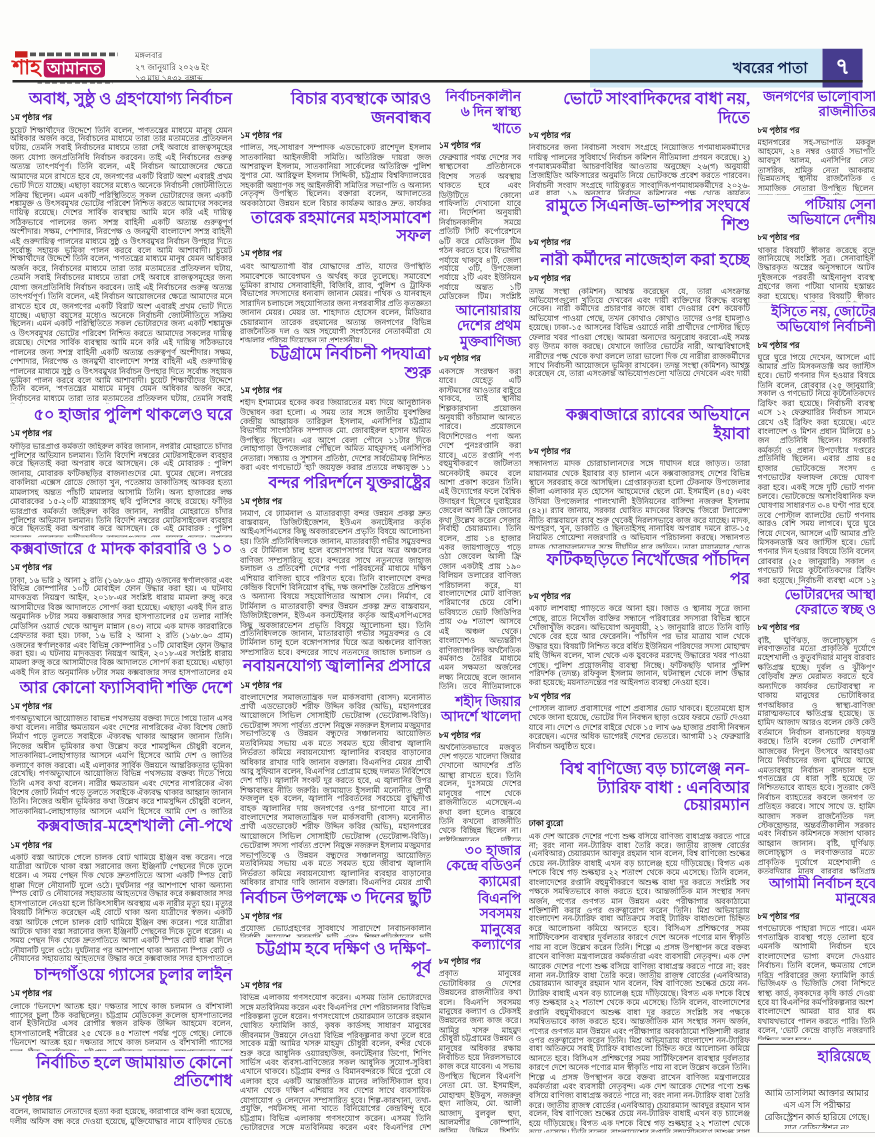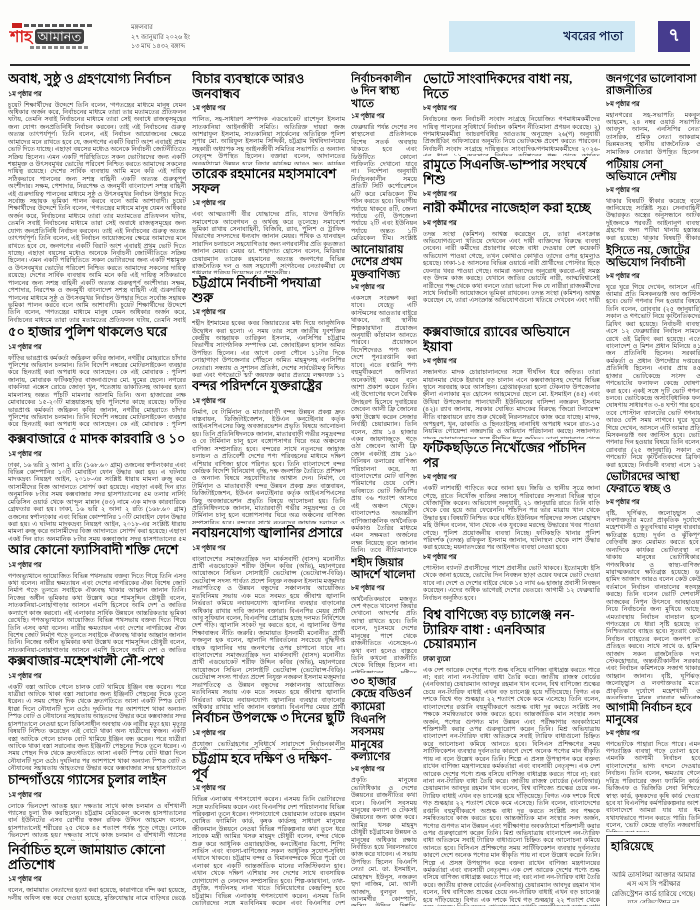--- a/index.html
+++ b/index.html
@@ -1,44 +1,44 @@
 <!DOCTYPE html>
 <html><head>
 <meta charset="utf-8">
 <style>
   * { box-sizing: border-box; margin: 0; padding: 0; }
   html,body { background:#ffffff; }
   body { font-family: "Liberation Serif", "DejaVu Sans", sans-serif; }
   .page { position:relative; width:700px; height:910px; background:#fdfdfb; overflow:hidden; }
 
   
-  .header { position:absolute; top:21px; left:10px; right:10px; height:31px; display:flex; align-items:stretch;gap:23px; }
+  .header { position:absolute; top:39px; left:10px; right:10px; height:31px; display:flex; align-items:stretch; }
   .logo { width:92px; display:flex; flex-direction:column; justify-content:center; }
   .logo-micro { height:3px; width:70px; margin:1px 0 2px 14px;
                 background:repeating-linear-gradient(90deg,#555 0 5px,transparent 5px 7px); position:relative; }
   .logo-micro::before { content:""; position:absolute; left:-12px; top:-1px; width:10px; height:5px; background:#c9201e; }
   .logo-micro.m2 { margin-left:20px; width:60px; background:repeating-linear-gradient(90deg,#888 0 4px,transparent 4px 6px); }
   .logo-micro.m2::before { display:none; }
   .logo-main { display:flex; align-items:center; gap:2px; line-height:1; }
   .logo-red { color:#d92120; font-weight:bold; font-size:16px; }
-  .logo-green { background:#404040; color:#fff; font-weight:normal; font-size:13px; padding:1px 3px; border-radius:3px; }
+  .logo-green { background:#be185d; color:#fff; font-weight:bold; font-size:13px; padding:1px 3px; border-radius:3px; }
   .dateline { font-size:6.5px; color:#333; line-height:1.45; align-self:center; margin-left:6px; white-space:nowrap; }
   .section-band { margin-left:auto; background:#cfe8f4; width:186px; display:flex; align-items:center;
                   justify-content:flex-end; padding-right:12px; }
   .section-band span { font-size:12px; font-weight:bold; color:#10224e; }
   .pageno { width:32px; background:#463c8e; color:#fff; display:flex; align-items:center; justify-content:center;
             font-size:18px; font-weight:bold; }
   .rule { position:absolute; top:64px; left:10px; right:10px; height:2px; background:#2b2b2b;
           box-shadow:0 3px 0 -1.2px #b5b5b5; }
 
   
   #columns { position:absolute; top:71px; left:8px; right:6px; bottom:4px; display:flex; gap:6px; }
   .col { display:flex; flex-direction:column; overflow:hidden; }
   .article { display:flex; flex-direction:column; overflow:hidden; margin-bottom:1px; flex:0 0 auto; }
-  .hl { font-weight:bold; color:#000000; text-align:left; line-height:1.12; }
+  .hl { font-weight:bold; color:#6d28d9; text-align:right; line-height:1.12; }
   .hl-w { font-size:13px; margin:1px 0 1px; }
   .hl-n { font-size:11px; margin:1px 0 1px; }
   .cont { font-size:6.6px; font-weight:bold; color:#111; margin:0 0 1px; }
   .body { font-size:6.35px; line-height:1.17; text-align:justify; color:#1b1b1b; flex:1 1 auto;
           min-height:0; overflow:hidden; word-break:break-word; }
   .notice { border:1.2px solid #444; padding:3px 4px; margin-top:2px;gap:16px; }
   .notice .hl { font-size:11.5px; margin-bottom:2px; }
   .notice .body { font-size:7px; line-height:1.35; text-align:center; flex:1 1 auto; overflow:hidden; }
 </style>
 </head>

